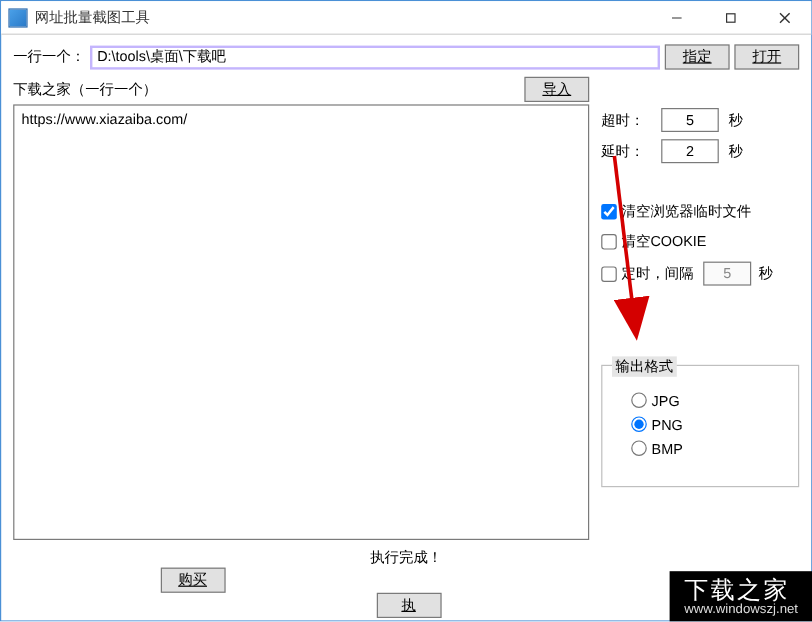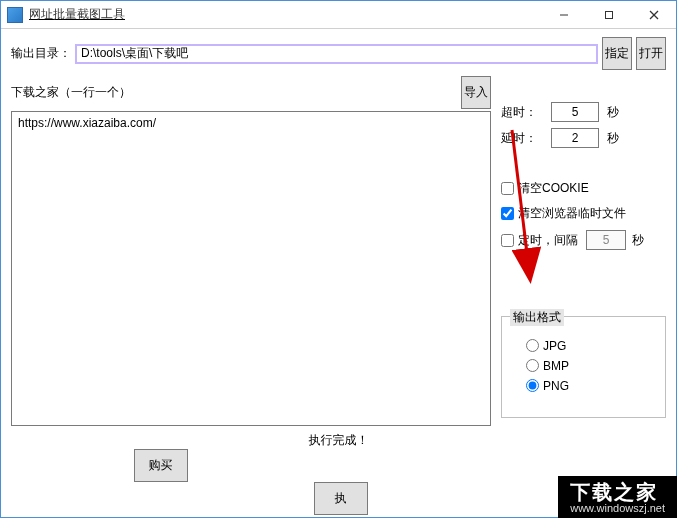--- a/index.html
+++ b/index.html
@@ -21,21 +21,20 @@
     display: flex;
     flex-direction: column;
   }
   .titlebar {
     height: 28px;
     background: #fff;
     display: flex;
     align-items: center;
     padding: 0 0 0 6px;
     border-bottom: 1px solid #d0d0d0;
-    text-decoration: underline;
   }
   .titlebar .app-icon {
     width: 16px; height: 16px;
     background: linear-gradient(135deg,#4aa0e8,#2a7ac8);
     margin-right: 6px;
     border: 1px solid #2a6bb0;
   }
   .titlebar .title { flex: 1; color: #333; }
   .titlebar .win-controls { display: flex; }
   .win-btn {
@@ -57,26 +56,26 @@
   .txt-input {
     border: 2px solid #c4b5fd;
     height: 20px;
     padding: 0 4px;
     font-size: 12px;
     background: #fff;
   }
   .btn {
     border: 1px solid #7a7a7a;
     background: #e1e1e1;
-    height: 33px;
-    padding: 0 2px;
+    height: 21px;
+    padding: 0 14px;
     font-size: 12px;
     cursor: pointer;
     margin-left: 4px;
-    display: inline-flex; align-items: center;
+    display: inline-flex; align-items: center; text-decoration: underline;
   }
   .main-row { display: flex; flex: 1; gap: 10px; min-height: 0; }
   .left-col { display: flex; flex-direction: column; flex: 1; min-width: 0; }
   .listhdr-row { display: flex; align-items: center; margin-bottom: 2px; }
   .url-textarea {
     flex: 1;
     border: 1px solid #7a7a7a;
     padding: 4px 6px;
     font-size: 12px;
     font-family: inherit;
@@ -137,21 +136,21 @@
   .watermark {
     position: absolute;
     right: 0; bottom: 0;
     background: #000;
     color: #fff;
     padding: 6px 12px 4px 12px;
     font-size: 12px;
   }
   .watermark .brand {
     font-size: 20px;
-    font-weight: bold;
+    font-weight: normal;
     letter-spacing: 2px;
     line-height: 1;
   }
   .watermark .url-txt {
     font-size: 11px;
     color: #ddd;
   }
 </style>
 </head>
 <body>
@@ -177,21 +176,21 @@
             <line x1="1" y1="1" x2="9" y2="9" stroke="#333" stroke-width="1.2"></line>
             <line x1="9" y1="1" x2="1" y2="9" stroke="#333" stroke-width="1.2"></line>
           </svg>
       </div>
     </div>
   </div>
 
   <div class="client">
 
     <div class="row">
-      <span class="lbl">输出目录：</span>
+      <span class="lbl">一行一个：</span>
       <input class="txt-input" style="flex: 1 1 0%;" value="D:\tools\桌面\下载吧">
       <button class="btn">指定</button>
       <button class="btn">打开</button>
     </div>
 
     <div class="main-row">
 
       <div class="left-col">
         <div class="listhdr-row">
           <span style="flex:1">下载之家（一行一个）</span>
@@ -208,47 +207,47 @@
         </div>
         <div class="param-row">
           <span class="lbl">延时：</span>
           <input class="num-input" value="2" style="">
           <span class="unit">秒</span>
         </div>
 
         <div style="height:18px"></div>
 
         <div class="chk-row">
+          <input type="checkbox" id="ck2" checked="" style="">
+          <label for="ck2">清空浏览器临时文件</label>
+        </div>
+        <div class="chk-row">
           <input type="checkbox" id="ck1" style="">
           <label for="ck1">清空COOKIE</label>
-        </div>
-        <div class="chk-row">
-          <input type="checkbox" id="ck2" checked="" style="">
-          <label for="ck2">清空浏览器临时文件</label>
         </div>
         <div class="chk-row">
           <input type="checkbox" id="ck3" style="">
           <label for="ck3">定时，间隔</label>
           <input class="num-input" disabled="" style="color: rgb(136, 136, 136);" value="5">
           <span class="unit">秒</span>
         </div>
 
         <div class="fieldset">
           <div class="legend">输出格式</div>
           <div class="radio-row">
             <input type="radio" name="fmt" id="rJ" style="">
             <label for="rJ">JPG</label>
           </div>
           <div class="radio-row">
+            <input type="radio" name="fmt" id="rP" checked="" style="">
+            <label for="rP">PNG</label>
+          </div>
+          <div class="radio-row">
             <input type="radio" name="fmt" id="rB" style="">
             <label for="rB">BMP</label>
-          </div>
-          <div class="radio-row">
-            <input type="radio" name="fmt" id="rP" checked="" style="">
-            <label for="rP">PNG</label>
           </div>
         </div>
       </div>
 
     </div>
 
     <div class="bottom-row">
       <span class="status">执行完成！</span>
       <button class="btn" style="position:relative; left:-180px">购买</button>
       <button class="btn">执</button>

